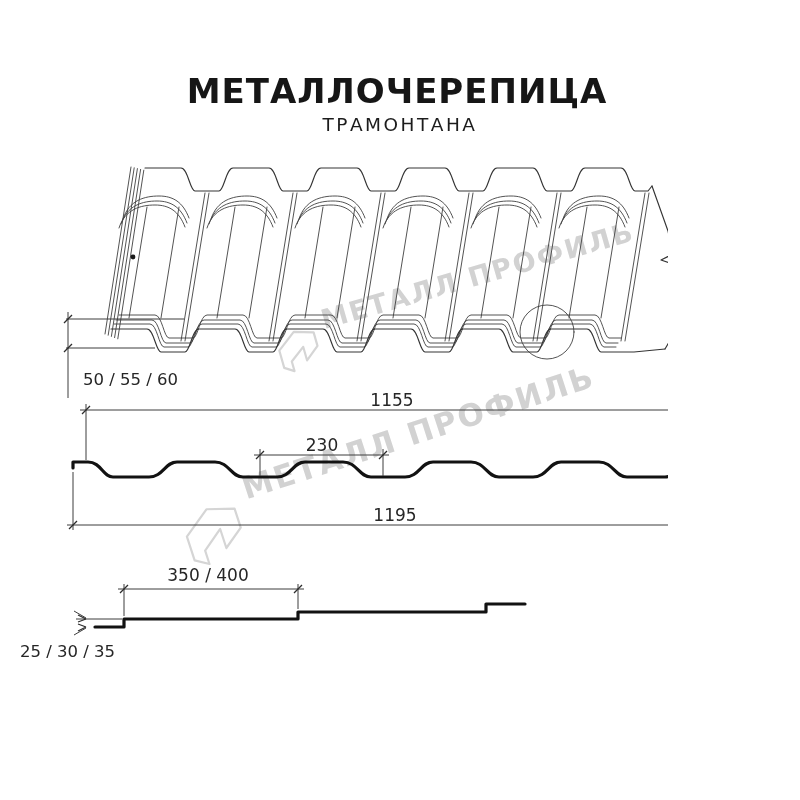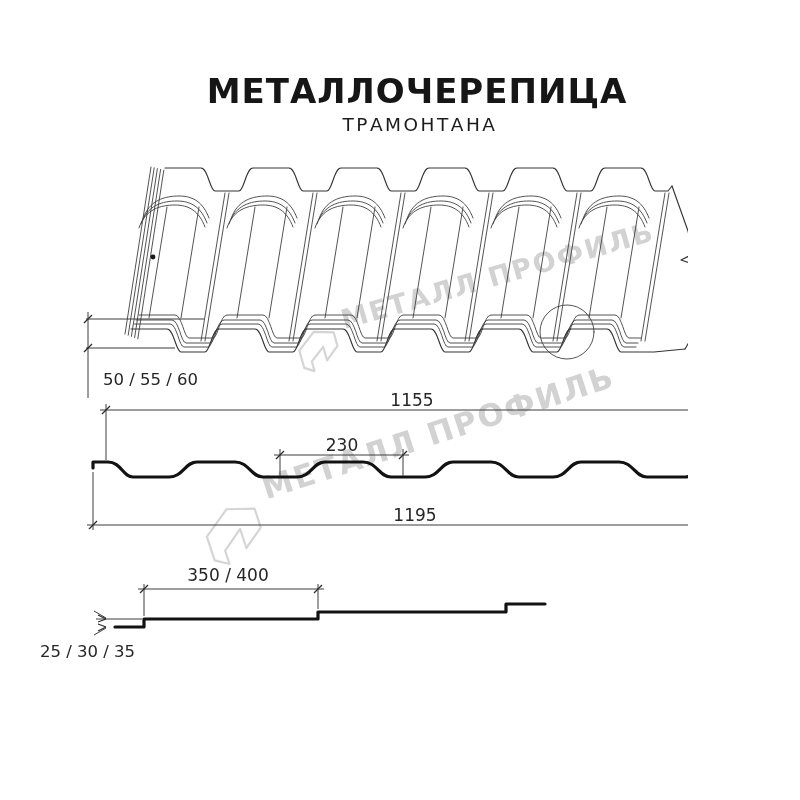--- a/index.html
+++ b/index.html
@@ -1,17 +1,17 @@
 <!DOCTYPE html>
 <html><head>
 <meta charset="utf-8">
 <style>
   html,body{margin:0;padding:0;background:#ffffff;}
   .stage{position:relative;width:668px;height:800px;background:#fff;overflow:hidden;
-         font-family:"DejaVu Sans","Liberation Sans",sans-serif;padding-left:20px;}
+         font-family:"DejaVu Sans","Liberation Sans",sans-serif;}
   svg{display:block}
   text{font-family:"DejaVu Sans","Liberation Sans",sans-serif;fill:#1f1f1f;}
   .title{font-size:34px;font-weight:bold;letter-spacing:1px;fill:#161616;}
   .subtitle{font-size:18.5px;letter-spacing:2.5px;fill:#1c1c1c;}
   .dim{font-size:17px;fill:#262626;}
   .dim-s{font-size:16.5px;fill:#262626;}
   .wm{font-weight:bold;fill:#d2d2d2;letter-spacing:2px;}
   .thin{stroke:#3d3d3d;stroke-width:1;fill:none;}
   .thick{stroke:#121212;stroke-width:3.2;fill:none;stroke-linejoin:round;stroke-linecap:round;}
   .draw{stroke:#3f3f3f;stroke-width:0.9;fill:none;stroke-linejoin:round;stroke-linecap:round;}

